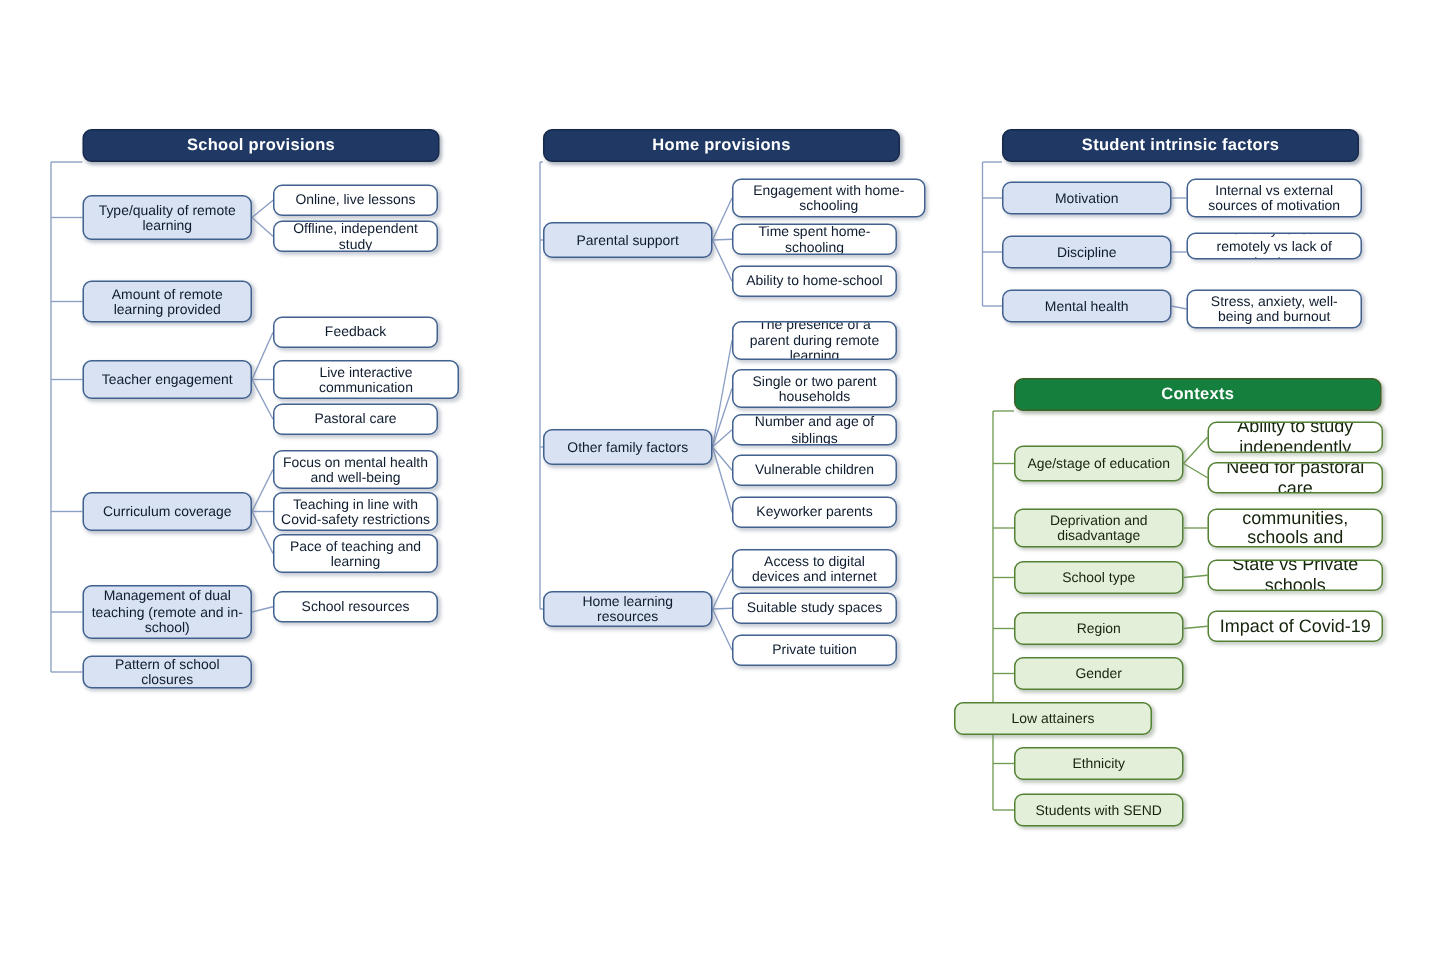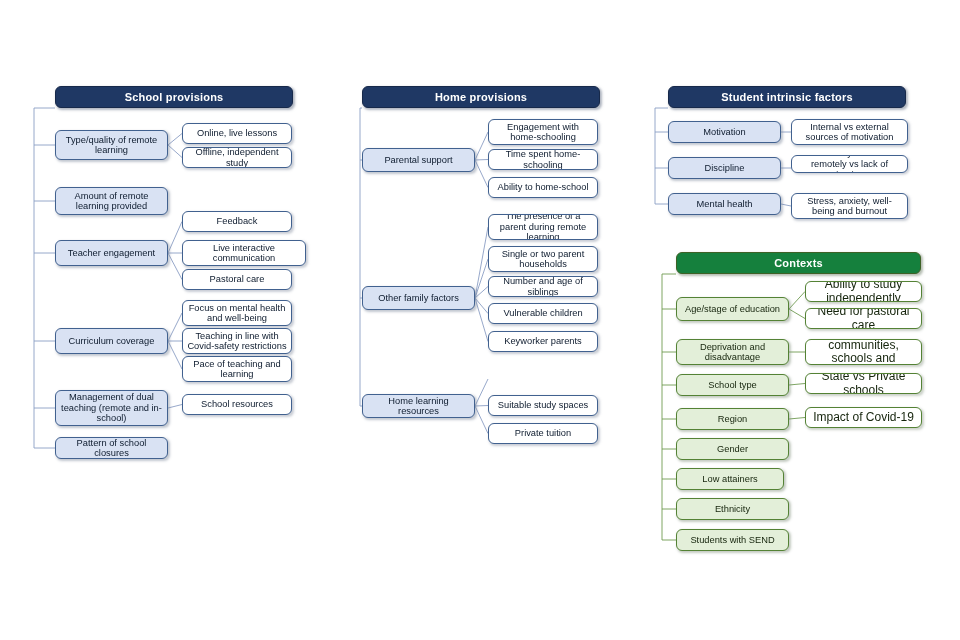--- a/index.html
+++ b/index.html
@@ -147,46 +147,47 @@
     <div class="node lvl2-blue" style="left: 182px; top: 269px; width: 110px; height: 21px;">Pastoral care</div>
     <div class="node lvl1-blue" style="left: 55px; top: 328px; width: 113px; height: 26px;">Curriculum coverage</div>
     <div class="node lvl2-blue" style="left: 182px; top: 300px; width: 110px; height: 26px;">Focus on mental health and well-being</div>
     <div class="node lvl2-blue" style="left: 182px; top: 328px; width: 110px; height: 26px;">Teaching in line with Covid-safety restrictions</div>
     <div class="node lvl2-blue" style="left: 182px; top: 356px; width: 110px; height: 26px;">Pace of teaching and learning</div>
     <div class="node lvl1-blue" style="left: 55px; top: 390px; width: 113px; height: 36px;">Management of dual teaching (remote and in-school)</div>
     <div class="node lvl2-blue" style="left: 182px; top: 394px; width: 110px; height: 21px;">School resources</div>
     <div class="node lvl1-blue" style="left: 55px; top: 437px; width: 113px; height: 22px;">Pattern of school closures</div>
     <div class="node hdr-blue" style="left: 362px; top: 86px; width: 238px; height: 22px;">Home provisions</div>
     <div class="node lvl1-blue" style="left: 362px; top: 148px; width: 113px; height: 24px;">Parental support</div>
-    <div class="node lvl2-blue" style="left: 488px; top: 119px; width: 110px; height: 26px;">Engagement with home-schooling</div>
+    <div class="node lvl2-blue" style="left: 488px; top: 119px; width: 129px; height: 26px;">Engagement with home-schooling</div>
     <div class="node lvl2-blue" style="left: 488px; top: 149px; width: 110px; height: 21px;">Time spent home-schooling</div>
     <div class="node lvl2-blue" style="left: 488px; top: 177px; width: 110px; height: 21px;">Ability to home-school</div>
     <div class="node lvl1-blue" style="left: 362px; top: 286px; width: 113px; height: 24px;">Other family factors</div>
     <div class="node lvl2-blue" style="left: 488px; top: 214px; width: 110px; height: 26px;">The presence of a parent during remote learning</div>
     <div class="node lvl2-blue" style="left: 488px; top: 246px; width: 110px; height: 26px;">Single or two parent households</div>
     <div class="node lvl2-blue" style="left: 488px; top: 276px; width: 110px; height: 21px;">Number and age of siblings</div>
     <div class="node lvl2-blue" style="left: 488px; top: 303px; width: 110px; height: 21px;">Vulnerable children</div>
     <div class="node lvl2-blue" style="left: 488px; top: 331px; width: 110px; height: 21px;">Keyworker parents</div>
     <div class="node lvl1-blue" style="left: 362px; top: 394px; width: 113px; height: 24px;">Home learning resources</div>
+    <div class="node lvl2-blue" style="left: 488px; top: 366px; width: 110px; height: 26px;">Access to digital devices and internet</div>
     <div class="node lvl2-blue" style="left: 488px; top: 395px; width: 110px; height: 21px;">Suitable study spaces</div>
     <div class="node lvl2-blue" style="left: 488px; top: 423px; width: 110px; height: 21px;">Private tuition</div>
     <div class="node hdr-blue" style="left: 668px; top: 86px; width: 238px; height: 22px;">Student intrinsic  factors</div>
     <div class="node lvl1-blue" style="left: 668px; top: 121px; width: 113px; height: 22px;">Motivation</div>
     <div class="node lvl2-blue" style="left: 791px; top: 119px; width: 117px; height: 26px;">Internal vs external sources of motivation</div>
     <div class="node lvl1-blue" style="left: 668px; top: 157px; width: 113px; height: 22px;">Discipline</div>
     <div class="node lvl2-blue" style="left: 791px; top: 155px; width: 117px; height: 18px;">Flexibility to learn remotely vs lack of structure</div>
     <div class="node lvl1-blue" style="left: 668px; top: 193px; width: 113px; height: 22px;">Mental health</div>
     <div class="node lvl2-blue" style="left: 791px; top: 193px; width: 117px; height: 26px;">Stress, anxiety, well-being and burnout</div>
     <div class="node hdr-green" style="left: 676px; top: 252px; width: 245px; height: 22px;">Contexts</div>
     <div class="node lvl1-green" style="left: 676px; top: 297px; width: 113px; height: 24px;">Age/stage of education</div>
     <div class="node lvl2-green" style="left: 805px; top: 281px; width: 117px; height: 21px;">Ability to study independently</div>
     <div class="node lvl2-green" style="left: 805px; top: 308px; width: 117px; height: 21px;">Need for pastoral care</div>
     <div class="node lvl1-green" style="left: 676px; top: 339px; width: 113px; height: 26px;">Deprivation and disadvantage</div>
     <div class="node lvl2-green" style="left: 805px; top: 339px; width: 117px; height: 26px;">Multi-level:  communities, schools and families</div>
     <div class="node lvl1-green" style="left: 676px; top: 374px; width: 113px; height: 22px;">School type</div>
     <div class="node lvl2-green" style="left: 805px; top: 373px; width: 117px; height: 21px;">State vs Private schools</div>
     <div class="node lvl1-green" style="left: 676px; top: 408px; width: 113px; height: 22px;">Region</div>
     <div class="node lvl2-green" style="left: 805px; top: 407px; width: 117px; height: 21px;">Impact of Covid-19</div>
     <div class="node lvl1-green" style="left: 676px; top: 438px; width: 113px; height: 22px;">Gender</div>
-    <div class="node lvl1-green" style="left: 676px; top: 468px; width: 108px; height: 22px;">Low attainers</div>
+    <div class="node lvl1-green" style="left: 636px; top: 468px; width: 132px; height: 22px;">Low attainers</div>
     <div class="node lvl1-green" style="left: 676px; top: 498px; width: 113px; height: 22px;">Ethnicity</div>
     <div class="node lvl1-green" style="left: 676px; top: 529px; width: 113px; height: 22px;">Students with SEND</div>
   </div>
 
 </body></html>

